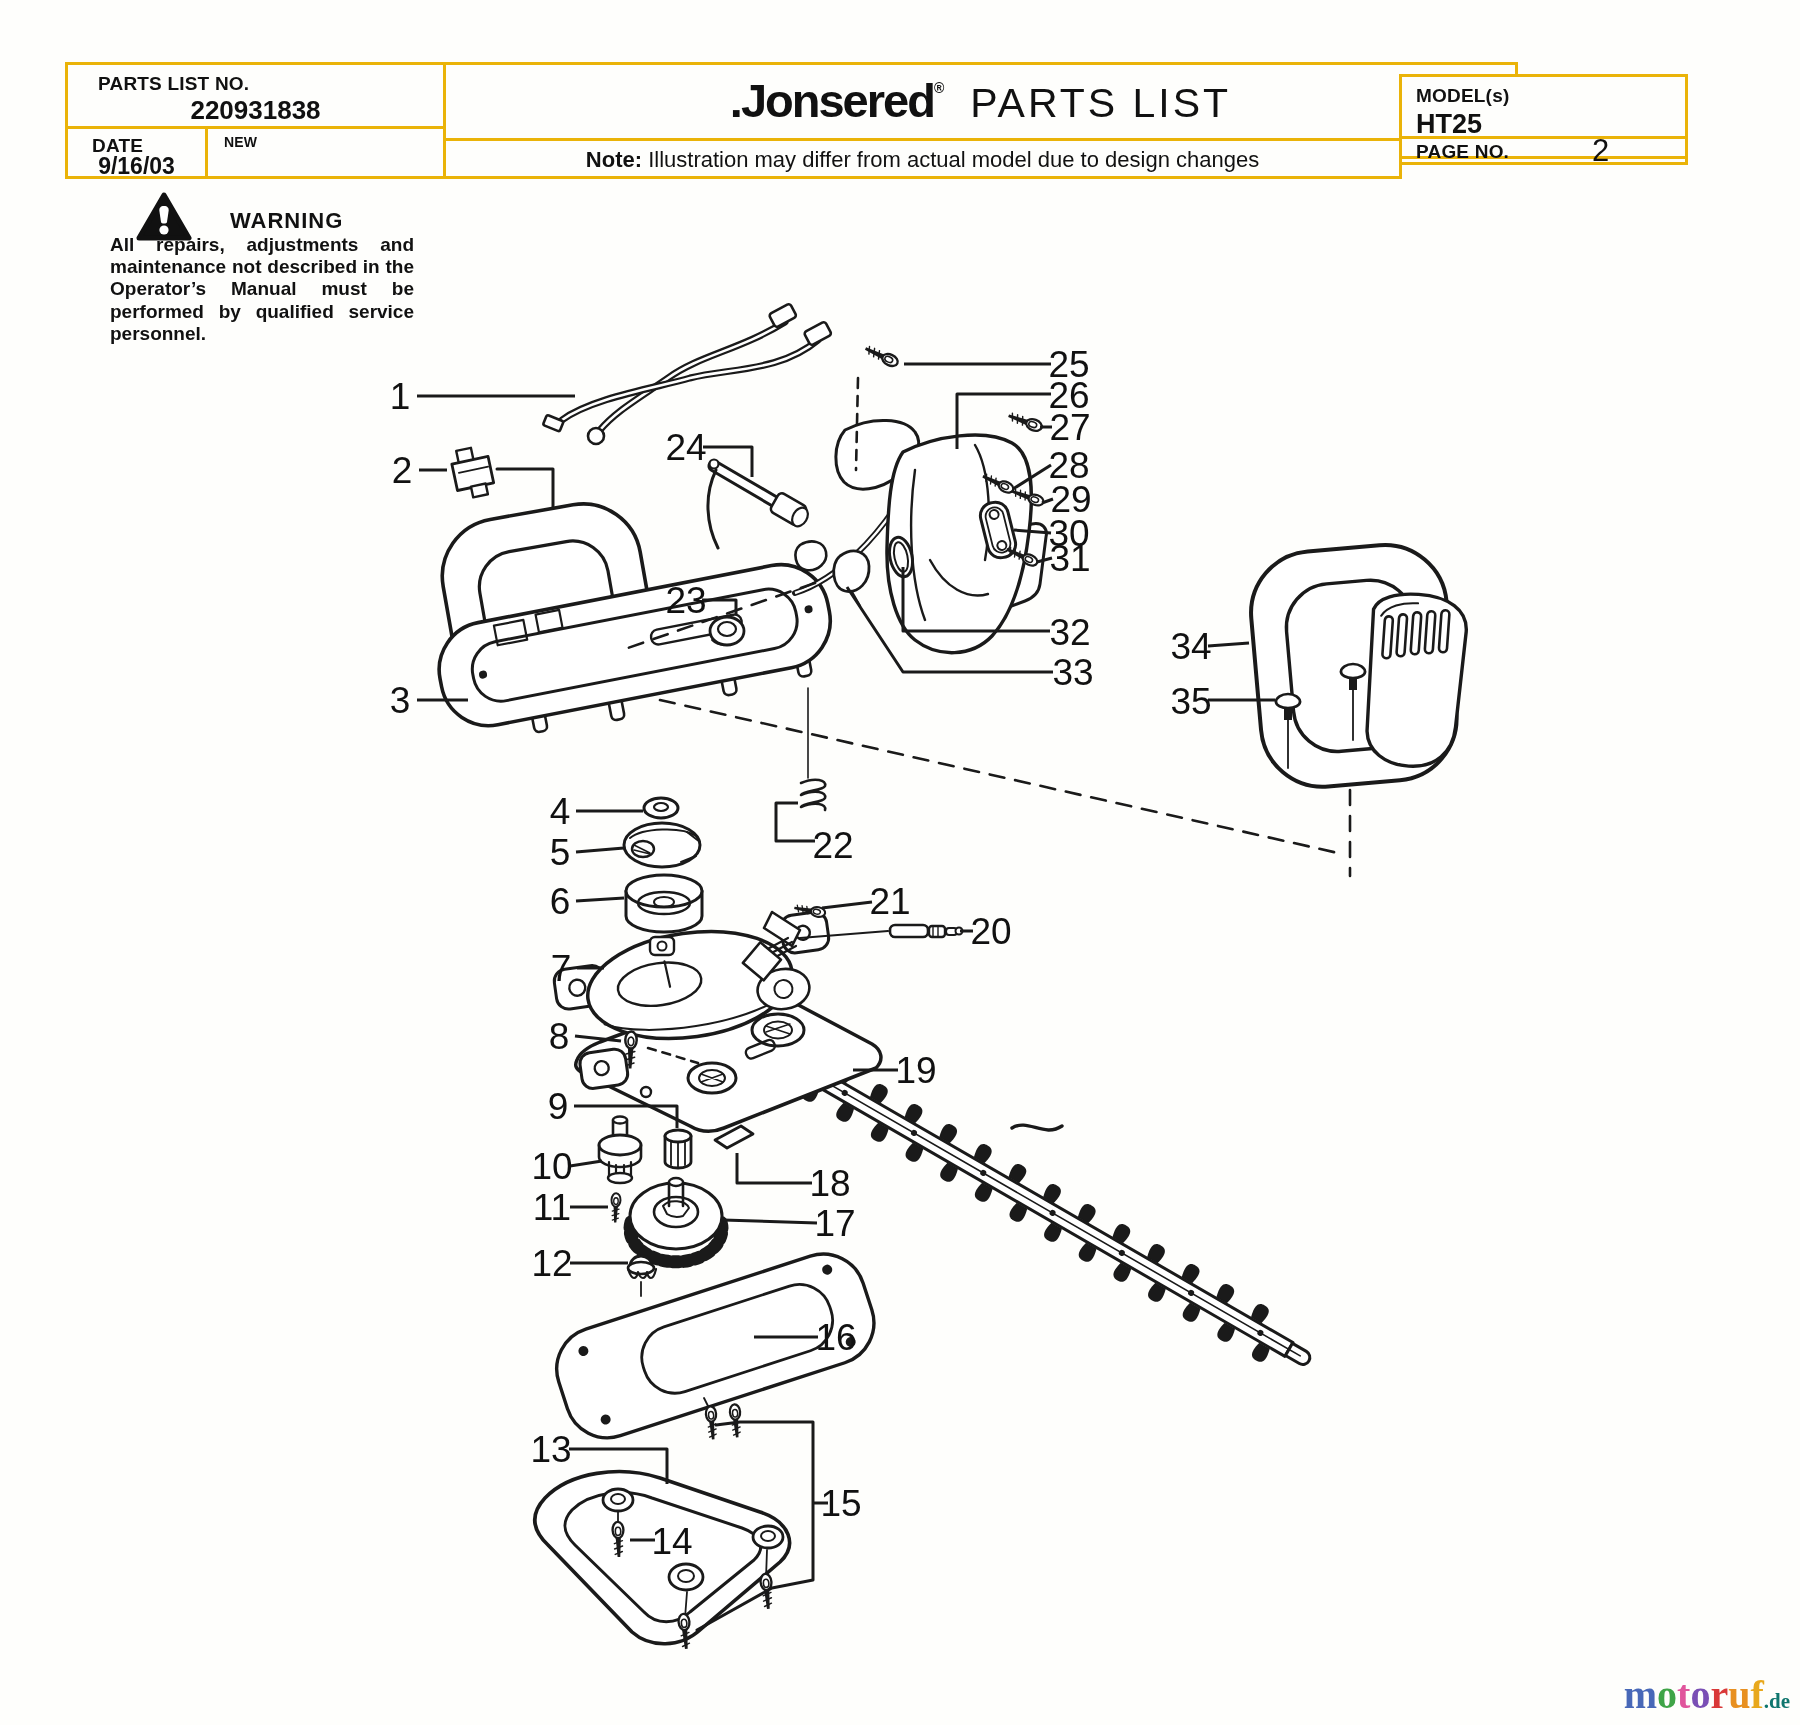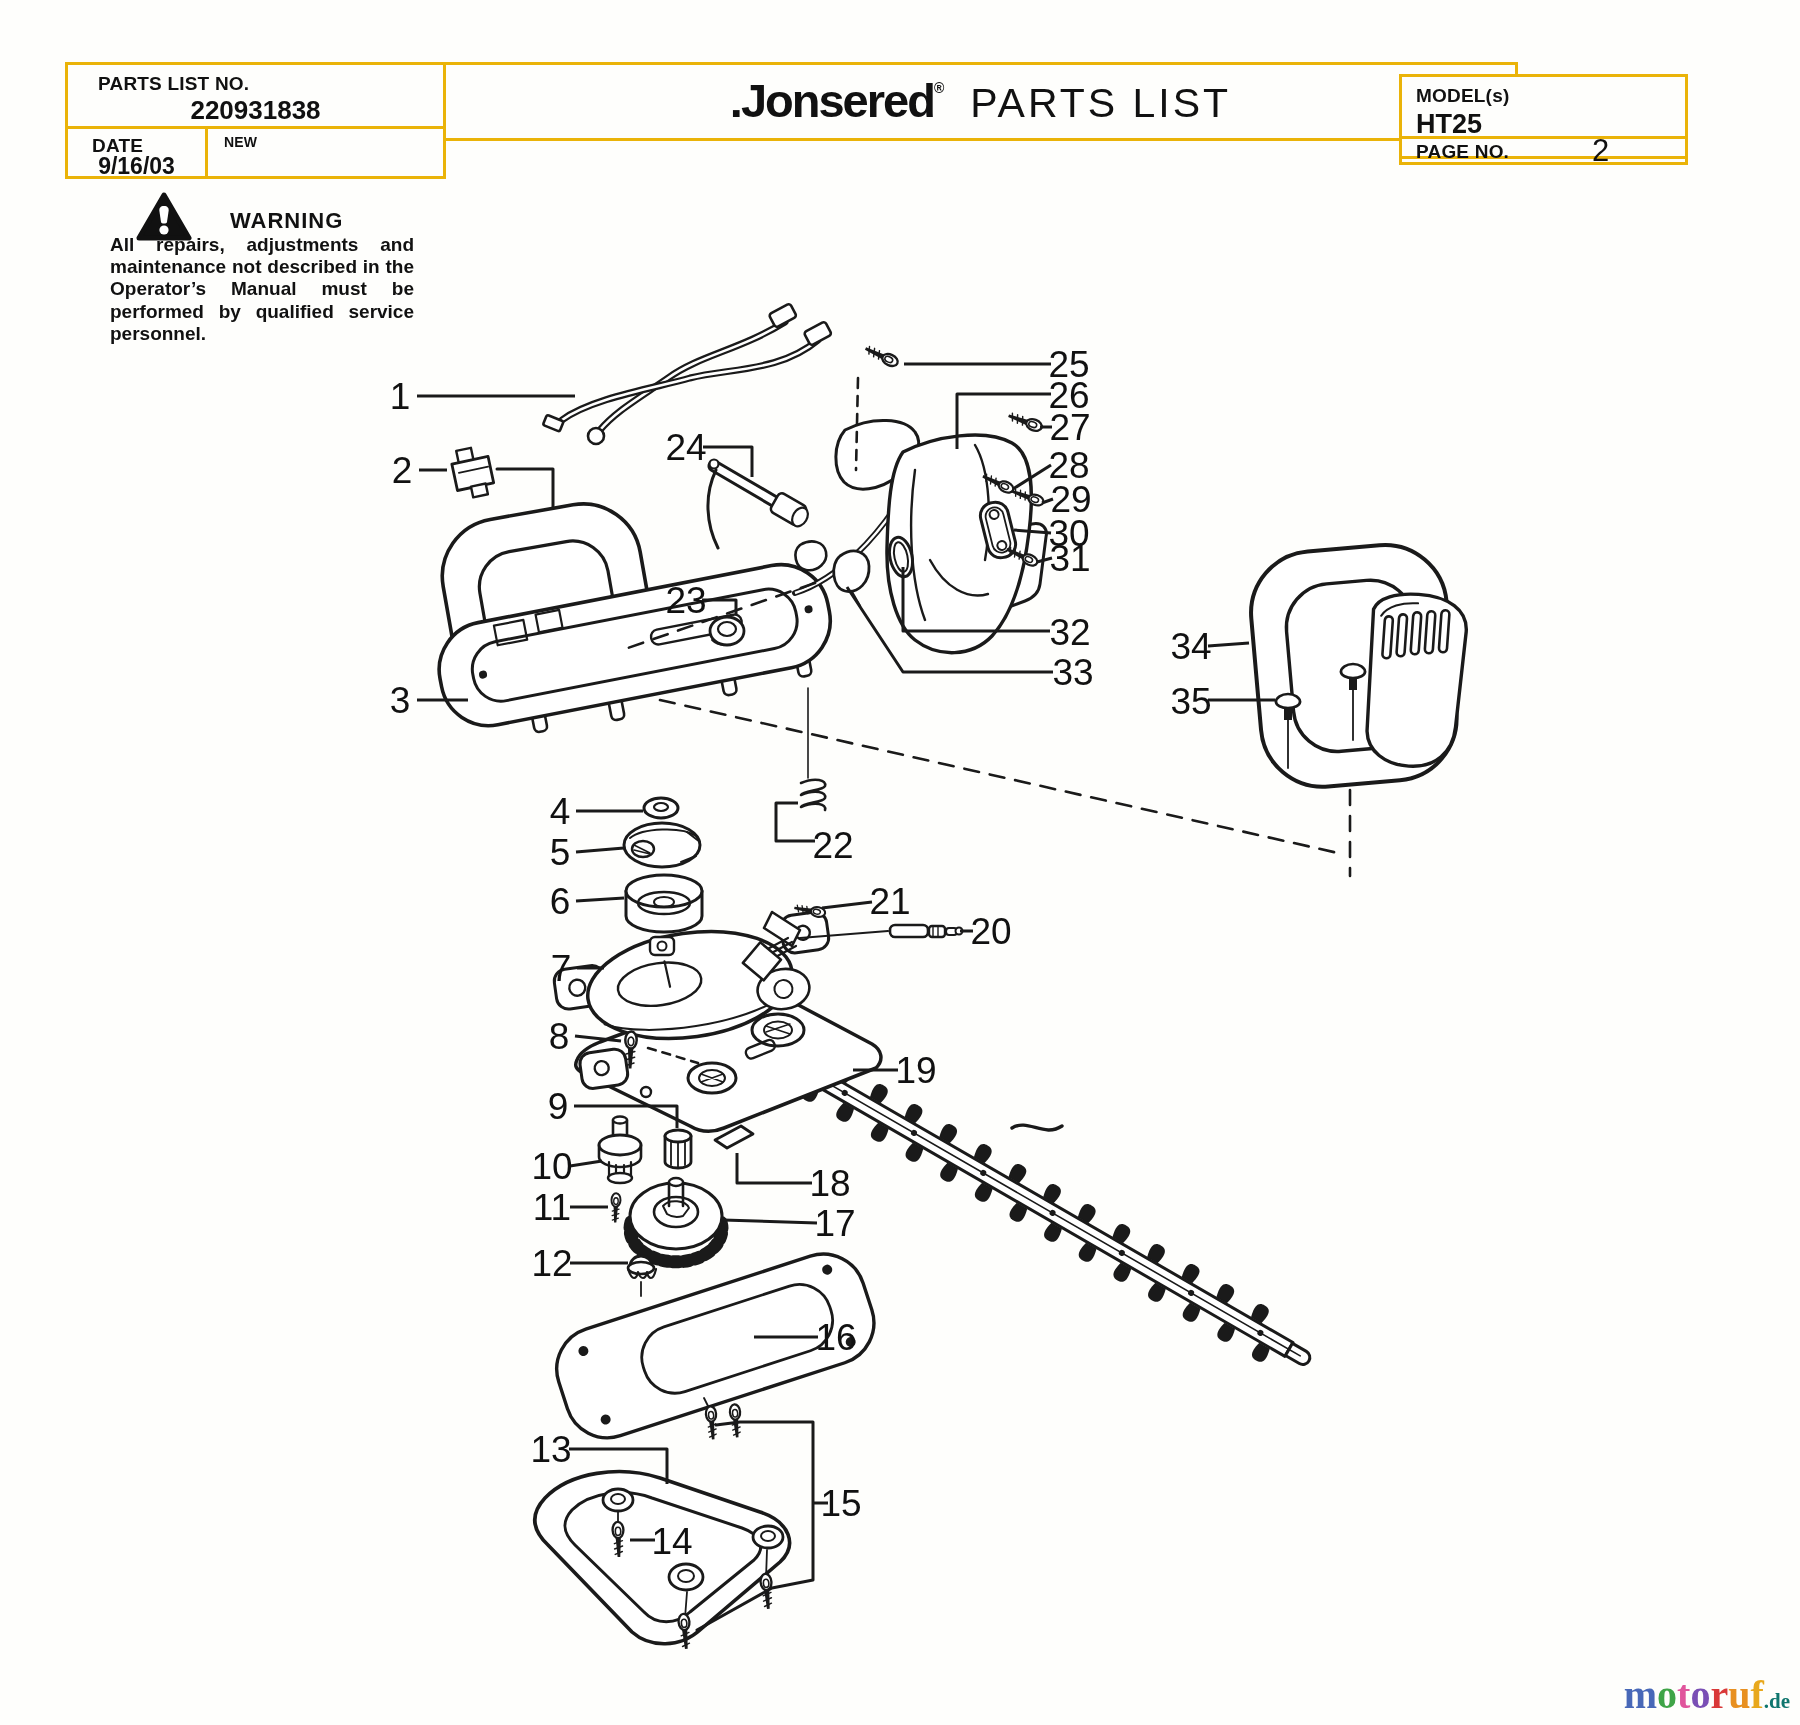--- a/index.html
+++ b/index.html
@@ -56,20 +56,23 @@
   <div class="lab">DATE</div>
   <div class="val">9/16/03</div>
 </div>
 <div class="cell" id="hd-left2b">
   <div class="lab">NEW</div>
 </div>
 <div class="cell" id="hd-mid1">
   <div id="brandrow">
     <span class="brand">.</span><span class="brand">Jonsered</span><span class="brand-reg">®</span><span class="ptitle">PARTS LIST</span>
   </div>
+</div>
+<div class="cell" id="hd-mid2">
+  <div class="note"><b>Note:</b><span> Illustration may differ from actual model due to design changes</span></div>
 </div>
 <div class="cell" id="hd-right1">
   <div class="lab">MODEL(s)</div>
   <div class="val">HT25</div>
 </div>
 <div class="cell" id="hd-right2">
   <div class="lab">PAGE NO.</div>
   <div class="val">2</div>
 </div>
 

